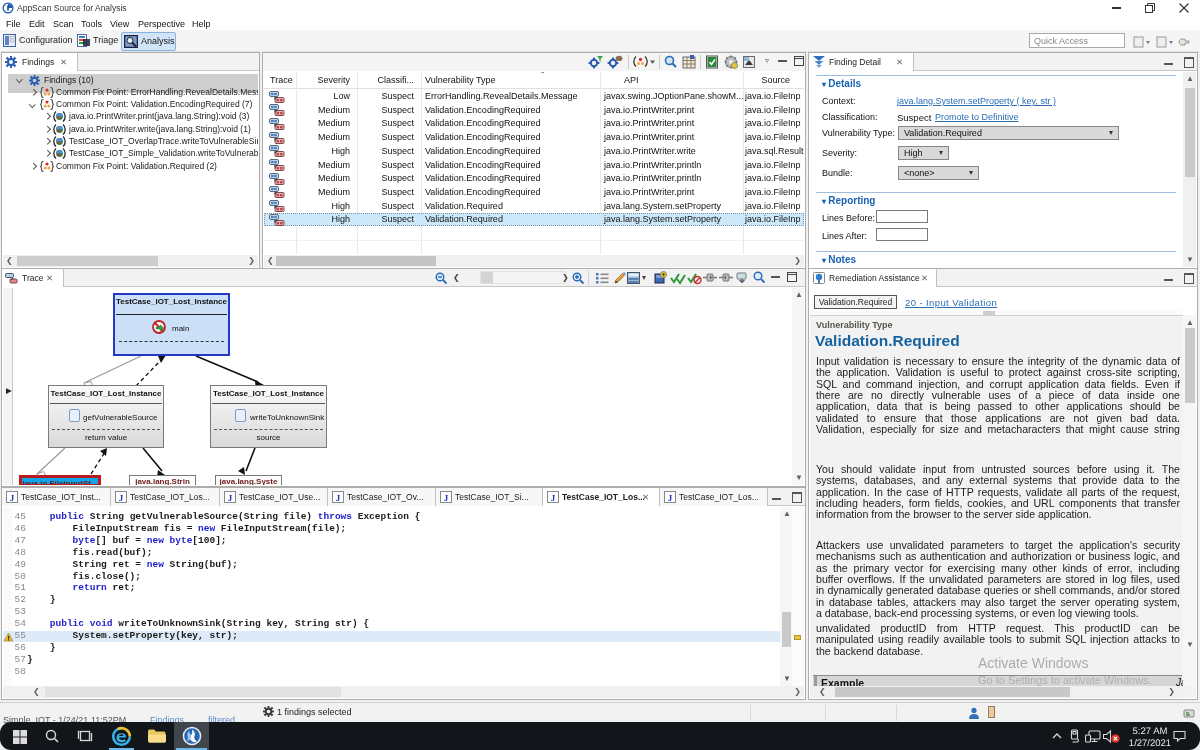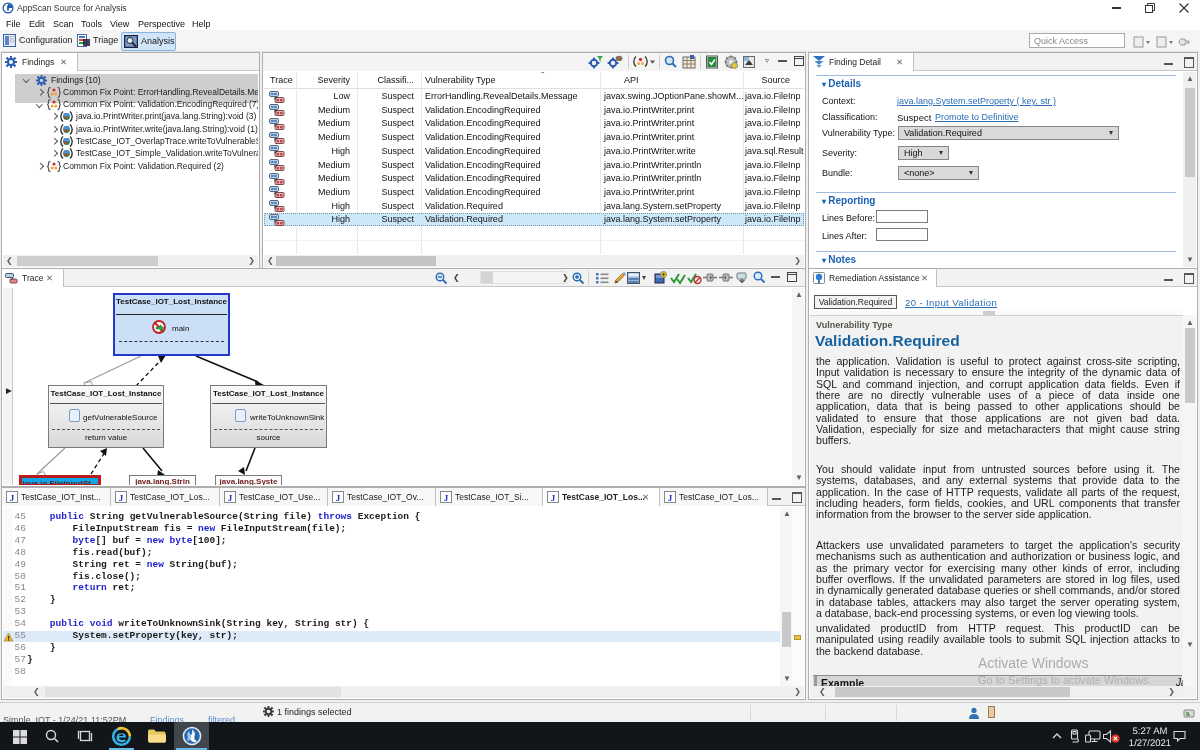--- a/index.html
+++ b/index.html
@@ -19,21 +19,21 @@
 
 .panel { position:absolute; background:#fff; border:1px solid #b8b8b8; }
 .ptabrow { position:absolute; left:0; top:0; right:0; height:18px; background:#f2f2f2; border-bottom:1px solid #c6c6c6; }
 .ptab { position:absolute; left:0; top:0; height:18px; background:#fff; border-right:1px solid #c0c0c0; font-size:8.5px; color:#222; white-space:nowrap; }
 .ptab .tx { position:absolute; left:20px; top:4px; }
 .ptab .xx { position:absolute; top:4px; font-size:8.5px; color:#666; }
 .minmax { position:absolute; top:4px; width:30px; height:10px; }
 .minmax:before { content:""; position:absolute; left:0; top:6px; width:9px; height:2px; background:#555; }
 .minmax:after { content:""; position:absolute; right:0; top:0; width:8px; height:8px; border:1px solid #555; border-top-width:2px; }
 
-.trow { position:absolute; left:12px; height:29px; font-size:8.5px; color:#1a1a1a; white-space:nowrap; }
+.trow { position:absolute; left:5px; height:19px; font-size:8.5px; color:#1a1a1a; white-space:nowrap; }
 .trow .arr { position:absolute; width:4.5px; height:4.5px; border-right:1.3px solid #555; border-bottom:1.3px solid #555; }
 .arr.v { transform:rotate(45deg); top:3px; }
 .arr.c { transform:rotate(-45deg); top:3.5px; }
 .trow .txt { position:absolute; top:0.5px; }
 
 .hcell { position:absolute; top:3px; font-size:9px; color:#111; white-space:nowrap; }
 .tcell { position:absolute; font-size:9px; color:#111; white-space:nowrap; top:1.5px; }
 .colline { position:absolute; top:0; width:1px; background:#e8e8e8; }
 
 .sechead { position:absolute; font-size:10px; font-weight:bold; color:#1b62b5; }
@@ -51,21 +51,21 @@
 .sbthumb { position:absolute; background:#cdcdcd; }
 .sbarr { position:absolute; color:#606060; font-size:8px; line-height:10px; }
 
 .codeline { position:absolute; left:30px; font-family:"Liberation Mono", monospace; font-size:9.5px; font-weight:bold; color:#1a1a1a; white-space:pre; }
 .lnum { position:absolute; width:22px; text-align:right; font-family:"Liberation Mono", monospace; font-size:9.5px; color:#8a8a8a; }
 .kw { color:#2222cc; }
 
 .tnode { position:absolute; border:1px solid #7a7a7a; background:linear-gradient(#fafafa,#d9d9d9); }
 .tnode .ttl { position:absolute; left:0; right:0; top:3px; text-align:center; font-size:8px; font-weight:bold; color:#111; white-space:nowrap; }
 
-#taskbar { position:absolute; left:0; top:722px; width:1200px; height:28px; background:#12161b; }
+#taskbar { position:absolute; left:0; top:722px; width:1200px; height:28px; background:#12161b;border-radius:11px; }
 </style>
 </head>
 <body>
 <div id="screen">
 
 <div id="titlebar">
   <svg class="abs" style="left:1.5px;top:2px" width="12" height="12" viewBox="0 0 14 14">
         <circle cx="7" cy="7" r="6.5" fill="#1a57a8"></circle>
         <circle cx="7" cy="7" r="5" fill="#fff"></circle>
         <path d="M7 2.2 A4.8 4.8 0 0 1 11.8 7 L7 7 Z" fill="#1a57a8"></path>
@@ -841,28 +841,27 @@
   <div id="rem-body" class="abs" style="left:1px;top:19px;right:1px;bottom:1px;background:#fff;overflow:hidden">
 <div class="abs" style="left:4px;top:7px;width:83px;height:14px;border:1px solid #555;background:#f4f4f4;font-size:8.5px;color:#222;text-align:center;line-height:13px">Validation.Required</div>
 <div class="abs" style="left:95px;top:9px;font-size:9.5px;color:#2a6db5;text-decoration:underline;letter-spacing:0.4px">20 - Input Validation</div>
 <div class="sb" style="left:0;top:23px;right:13px;height:4px;background:#fafafa">
           <div class="sbthumb" style="left:173px;top:0;width:12px;height:4px"></div>
         </div>
 <div class="abs" style="left:0;top:27px;right:0;bottom:0;background:#f2f2f2;border-top:1px solid #cfcfcf"></div>
 <div class="abs" style="left:6px;top:32px;font-size:9px;font-weight:bold;color:#55534a">Vulnerability Type</div>
 <div class="abs" style="left:5px;top:44px;font-size:15.5px;font-weight:bold;color:#16629f">Validation.Required</div>
 <div class="para" style="top:68px">
+          <div class="jl">Input validation is necessary to ensure the integrity of the dynamic data of</div>
           <div class="jl">the application. Validation is useful to protect against cross-site scripting,</div>
-          <div class="jl">Input validation is necessary to ensure the integrity of the dynamic data of</div>
           <div class="jl">SQL and command injection, and corrupt application data fields. Even if</div>
           <div class="jl">there are no directly vulnerable uses of a piece of data inside one</div>
           <div class="jl">application, data that is being passed to other applications should be</div>
           <div class="jl">validated to ensure that those applications are not given bad data.</div>
           <div class="jl">Validation, especially for size and metacharacters that might cause string</div>
-          <div>buffers.</div>
         </div>
 <div class="para" style="top:176px">
           <div class="jl">You should validate input from untrusted sources before using it. The</div>
           <div class="jl">systems, databases, and any external systems that provide data to the</div>
           <div class="jl">application. In the case of HTTP requests, validate all parts of the request,</div>
           <div class="jl">including headers, form fields, cookies, and URL components that transfer</div>
           <div>information from the browser to the server side application.</div>
         </div>
 <div class="para" style="top:252px">
           <div class="jl">Attackers use unvalidated parameters to target the application's security</div>

